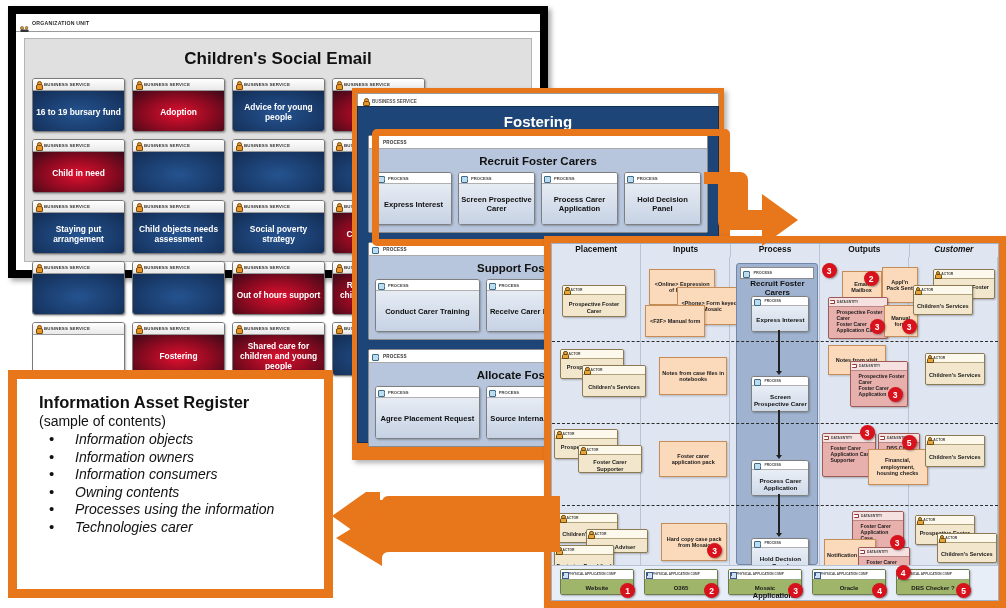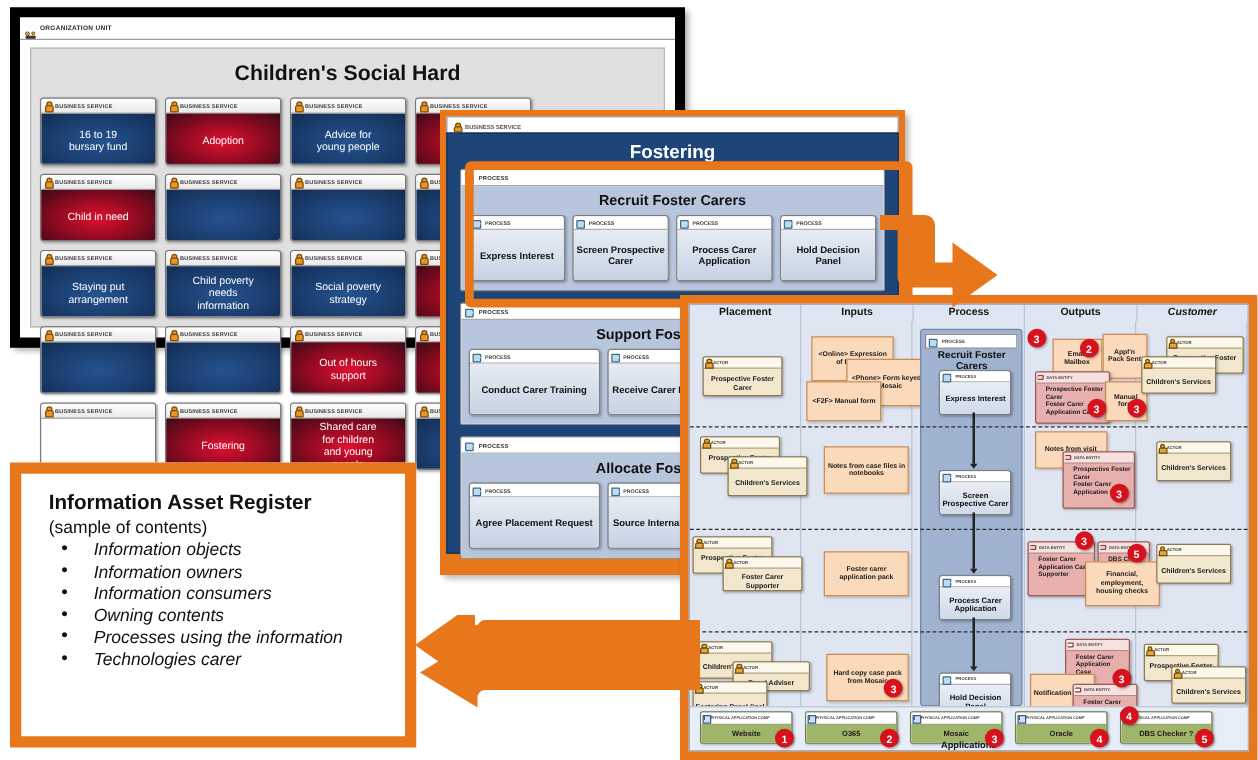--- a/index.html
+++ b/index.html
@@ -18,22 +18,22 @@
             border:1px solid #b5b5b5;}
   #org-heading{text-align:center;font-size:17px;font-weight:bold;color:#111;margin-top:10px;}
 
   .card-grid{margin:9px 7px 0 7px;display:flex;flex-wrap:wrap;gap:7px 7px;}
   .bscard{width:91px;height:52px;border:1px solid #7a7a7a;border-radius:3px;
           background:#fff;overflow:hidden;position:relative;box-shadow:1px 1px 2px rgba(0,0,0,.3);}
   .bscard .hdr{height:11px;background:linear-gradient(#ffffff,#e9e9e9);
                border-bottom:1px solid #9a9a9a;display:flex;align-items:center;padding-left:2px;}
   .bscard .hdr .lbl{font-size:4.4px;letter-spacing:.2px;color:#333;margin-left:2px;font-weight:600;}
   .bscard .body{height:41px;display:flex;align-items:center;justify-content:center;
-                text-align:center;font-size:8.4px;font-weight:normal;line-height:10px;
-                color:#fff;padding:0 19px;}
+                text-align:center;font-size:8.4px;font-weight:bold;line-height:10px;
+                color:#fff;padding:0 3px;}
   .bs-blue  .body{background:radial-gradient(ellipse at 50% 55%, #1d4a86 0%, #173a6b 55%, #12２f58 100%);
                   background-color:#17406f;}
   .bs-red   .body{background:radial-gradient(ellipse at 50% 55%, #e01030 0%, #8a0a20 55%, #3a0a18 100%);
                   background-color:#7d0a1e;}
   .bs-blue  .body{background:radial-gradient(ellipse at 50% 55%, #25538f 0%, #1a3d6e 58%, #132c52 100%);}
 
   
   .icon-orgunit{width:9px;height:7px;position:relative;display:inline-block;}
   
   .icon-bs{width:7px;height:7px;position:relative;display:inline-block;flex:0 0 auto;}
@@ -168,21 +168,21 @@
       <span class="icon-orgunit">
         <svg width="9" height="7" viewBox="0 0 9 7">
           <circle cx="2" cy="2" r="1.6" fill="#d89a33" stroke="#4a3408" stroke-width=".5"></circle>
           <circle cx="6.6" cy="1.7" r="1.3" fill="#d89a33" stroke="#4a3408" stroke-width=".5"></circle>
           <rect x=".4" y="3.6" width="8.2" height="2.4" rx="1" fill="#333"></rect>
         </svg>
       </span>
       <span class="tiny">ORGANIZATION UNIT</span>
     </div>
     <div id="org-body">
-      <div id="org-heading">Children's Social Hard</div>
+      <div id="org-heading">Children's Social Email</div>
       <div class="card-grid" id="service-cards">
           <div class="bscard bs-blue">
             <div class="hdr">
               <span class="icon-bs">
                 <span class="h"></span>
                 <span class="b"></span>
               </span>
               <span class="lbl">BUSINESS SERVICE</span>
             </div>
             <div class="body">16 to 19 bursary fund</div>
@@ -268,21 +268,21 @@
             <div class="body">Staying put arrangement</div>
           </div>
           <div class="bscard bs-blue">
             <div class="hdr">
               <span class="icon-bs">
                 <span class="h"></span>
                 <span class="b"></span>
               </span>
               <span class="lbl">BUSINESS SERVICE</span>
             </div>
-            <div class="body">Child poverty needs information</div>
+            <div class="body">Child objects needs assessment</div>
           </div>
           <div class="bscard bs-blue">
             <div class="hdr">
               <span class="icon-bs">
                 <span class="h"></span>
                 <span class="b"></span>
               </span>
               <span class="lbl">BUSINESS SERVICE</span>
             </div>
             <div class="body">Social poverty strategy</div>

